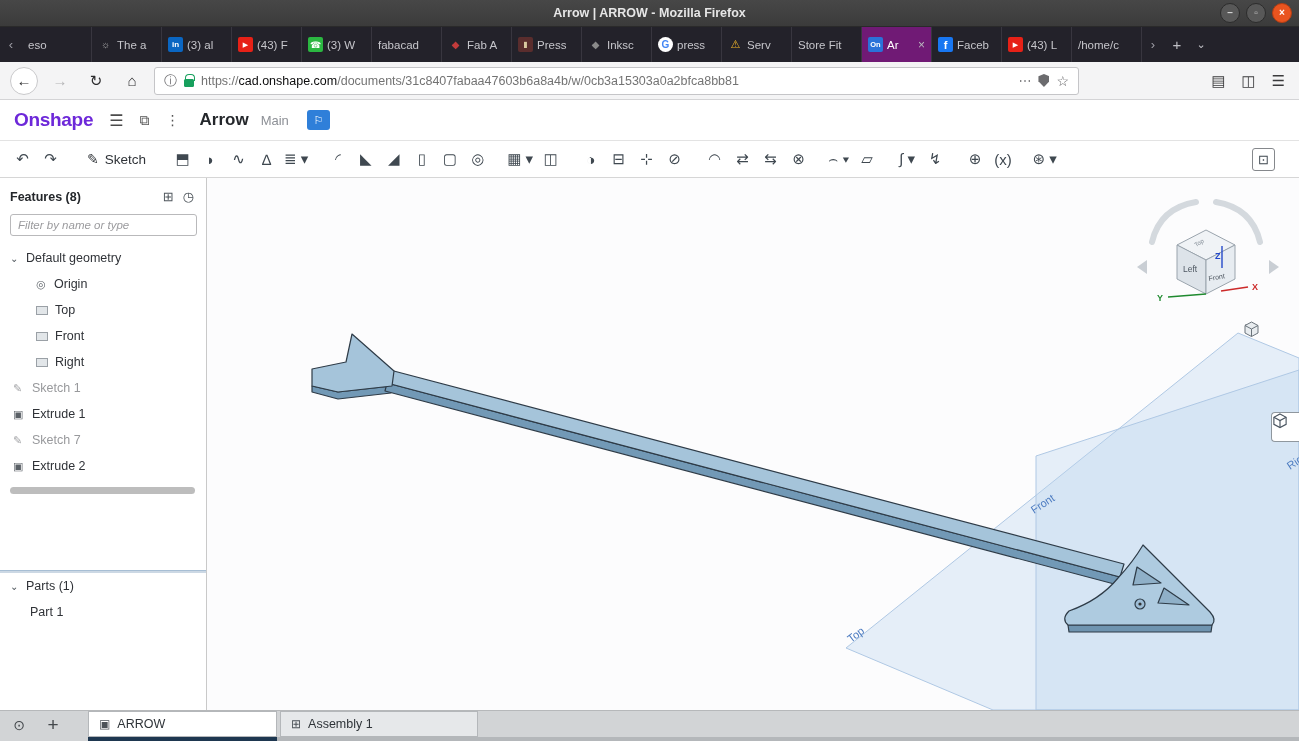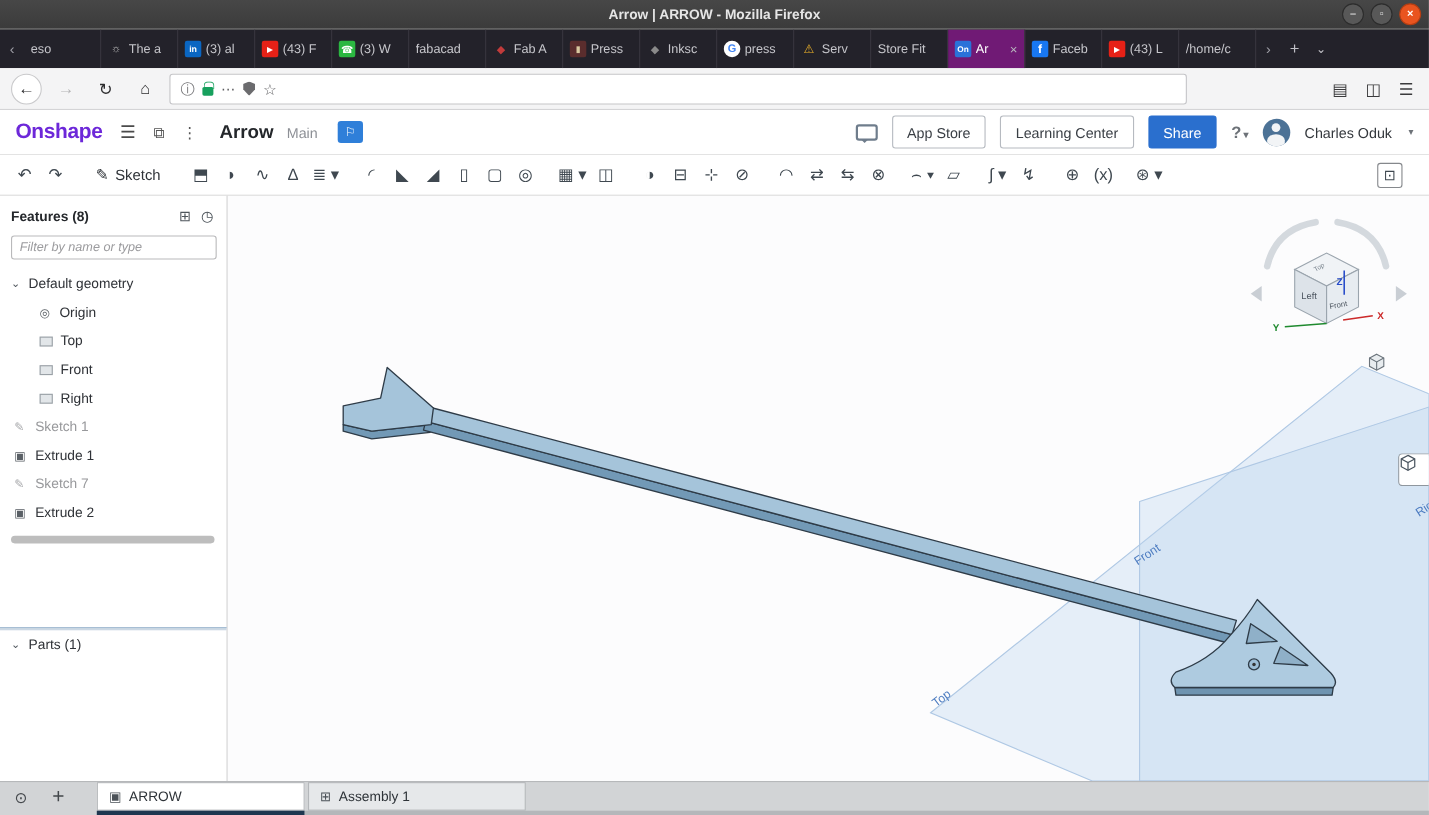--- a/index.html
+++ b/index.html
@@ -207,49 +207,40 @@
   </div>
 
   <div class="navbar">
     <span class="nav-btn back">←</span>
     <span class="nav-btn fwd">→</span>
     <span class="nav-btn">↻</span>
     <span class="nav-btn">⌂</span>
     <div class="urlbar">
       <span class="info-glyph">ⓘ</span>
       <span class="lock"></span>
+      <span class="url-text"><span class="u-dim">https://</span><span class="u-host">cad.onshape.com</span><span class="u-dim">/documents/31c8407fabaa47603b6a8a4b/w/0cb3a15303a0a2bfca8bb81</span></span>
       <span class="pa-glyph">⋯</span>
       <span class="shield"></span>
       <span class="star">☆</span>
     </div>
     <div class="nav-right">
       <span>▤</span>
       <span>◫</span>
       <span>☰</span>
     </div>
   </div>
 
   <div class="osheader">
     <span class="os-logo">Onshape</span>
     <span class="os-menu">☰</span>
     <span class="os-mini">⧉</span>
     <span class="os-mini">⋮</span>
     <span class="doc-title">Arrow</span>
     <span class="doc-ws">Main</span>
     <span class="flag-btn">⚐</span>
-    <div class="os-right">
-      <span class="bubble"></span>
-      <span class="os-btn">App Store</span>
-      <span class="os-btn">Learning Center</span>
-      <span class="os-btn share">Share</span>
-      <span class="help-q"><span>?</span><span class="caret">▾</span></span>
-      <span class="avatar"></span>
-      <span class="user-name">Charles Oduk</span>
-      <span class="caret">▾</span>
-    </div>
   </div>
 
   <div class="ostoolbar">
     <div class="tg">
       <span class="ticon">↶</span>
       <span class="ticon">↷</span>
     </div>
     <div class="tg">
       <span class="sketch-btn">
           <span class="pencil">✎</span>
@@ -348,20 +339,23 @@
       <div class="trow feat">
         <span class="f-icon">▣</span>
         <span>Extrude 2</span>
       </div>
     </div>
     <div class="h-scroll"></div>
     <div class="panel-divider"></div>
     <div class="trow">
       <span class="chev">⌄</span>
       <span>Parts (1)</span>
+    </div>
+    <div class="trow part-child">
+      <span>Part 1</span>
     </div>
   </div>
 
   <div class="viewport">
     <svg width="1092" height="532" viewBox="207 178 1092 532">
 
       <polygon points="846,648 1238,333 1299,358 1299,710 993,710" fill="#b9d3ee" fill-opacity="0.35" stroke="#afc8e4" stroke-width="1"></polygon>
       <polygon points="1036,456 1299,370 1299,710 1036,710" fill="#b9d3ee" fill-opacity="0.35" stroke="#afc8e4" stroke-width="1"></polygon>
       <text class="plane-label" x="851" y="643" transform="rotate(-37 851 643)">Top</text>
       <text class="plane-label" x="1034" y="514" transform="rotate(-33 1034 514)">Front</text>

